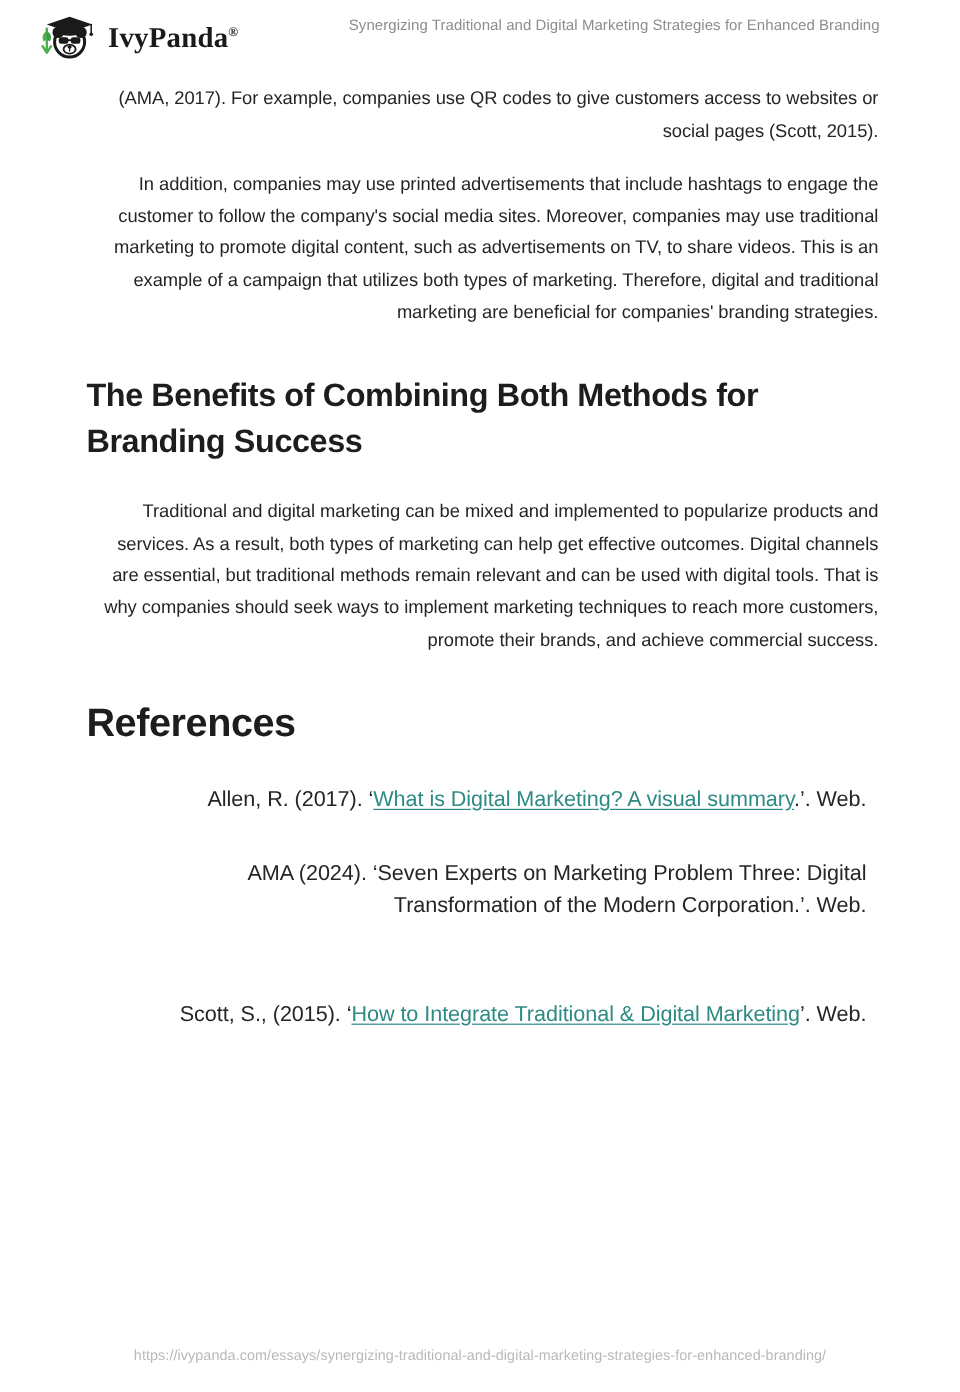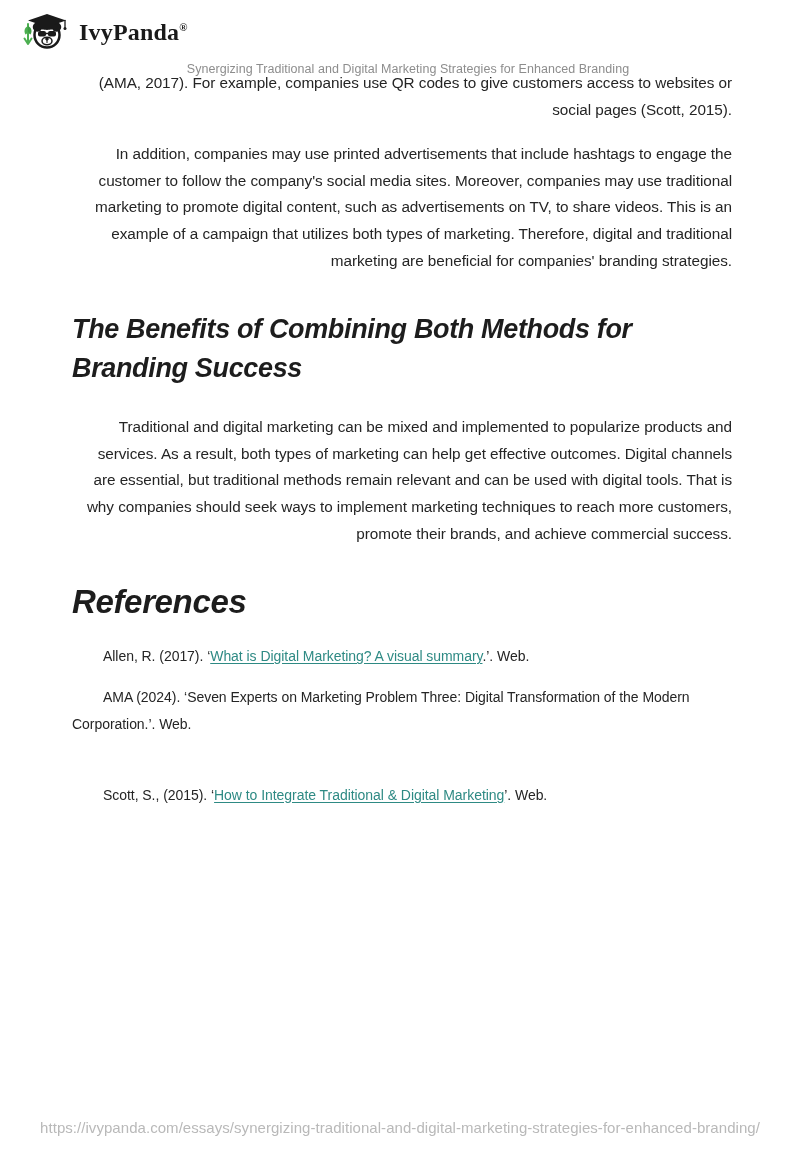--- a/index.html
+++ b/index.html
@@ -13,21 +13,21 @@
     height: 1160px;
     background: #ffffff;
     font-family: "Liberation Sans", sans-serif;
     overflow: hidden;
   }
 
   
   .page-header {
     position: absolute;
     top: 0;
-    left: 0;
+    left: 11px;
     width: 740px;
     height: 58px;
   }
   .brand {
     position: absolute;
     left: 20px;
     top: 11px;
     display: flex;
     align-items: center;
     gap: 7px;
@@ -51,29 +51,28 @@
   .brand-name .reg {
     font-size: 11px;
     vertical-align: super;
     font-weight: bold;
   }
   .header-title {
     position: absolute;
     left: 0;
     right: 0;
     top: 14px;
-    text-align: center;
+    text-align: right;
     font-size: 12.5px;
     color: #8d8d8d;
     font-family: "Liberation Sans", sans-serif;
     letter-spacing: 0.05px;
     padding-left: 94px;
     padding-right: 18px;
     box-sizing: border-box;
-    margin-top: 48px;
   }
 
   
   .content {
     position: absolute;
     left: 72px;
     top: 70px;
     width: 660px;
   }
 
@@ -90,56 +89,56 @@
   }
   .gap-para { height: 18px; }
 
   h2.section-heading {
     margin: 0;
     font-size: 27px;
     line-height: 39px;
     font-weight: bold;
     color: #1d1d1d;
     letter-spacing: -0.35px;
-    font-style: italic;
   }
   h2.section-heading.small {
     font-size: 33px;
     line-height: 34px;
   }
 
   .spacer-before-h2 { height: 36px; }
   .spacer-after-h2 { height: 26px; }
   .spacer-before-refs { height: 38px; }
   .spacer-after-refs { height: 24px; }
 
   .ref-item {
-    margin: 0;
-    font-size: 14px;
+    margin: 10px;
+    font-size: 18px;
     line-height: 26.2px;
     color: #252525;
     text-indent: 31px;
     letter-spacing: -0.05px;
+    text-align: right;
   }
   .ref-gap { height: 15px; }
 
   a.ref-link {
     color: #2e8a84;
     text-decoration: underline;
     text-underline-offset: 2px;
   }
 
   
   .page-footer {
     position: absolute;
     left: 0;
     right: 0;
     bottom: 24px;
     text-align: center;
-    font-size: 15px;
+    font-size: 12px;
     color: #b9b9b9;
     font-family: "Liberation Sans", sans-serif;
     letter-spacing: 0.05px;
   }
 </style>
 </head>
 <body>
 
 <div class="page">
 

